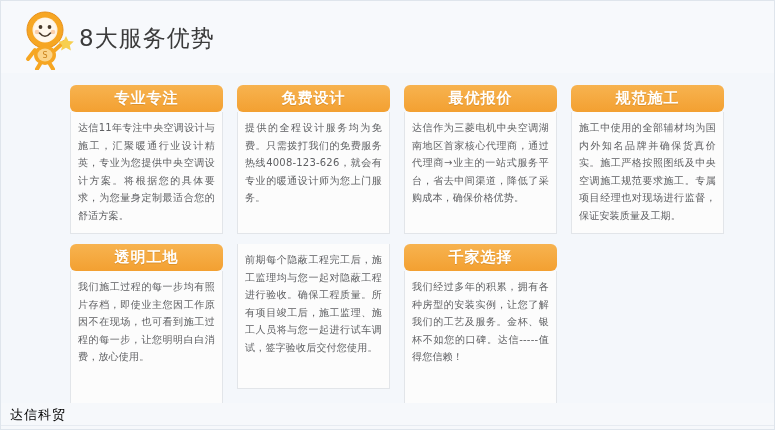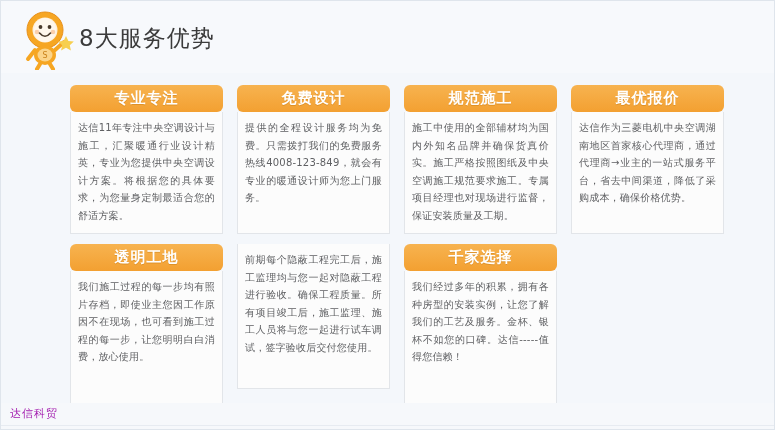--- a/index.html
+++ b/index.html
@@ -102,22 +102,22 @@
     bottom: 0;
     width: 775px;
     height: 26px;
     background: #f6f8fb;
   }
   .footer-brand {
     position: absolute;
     left: 9px;
     top: 3px;
     font-family: "DejaVu Serif", "Liberation Serif", serif;
-    font-size: 11px;
-    color: #a21caf;
+    font-size: 13px;
+    color: #000000;
     letter-spacing: 1px;
     white-space: nowrap;
   }
   .footer-rule {
     position: absolute;
     left: 0;
     top: 22px;
     width: 775px;
     height: 1px;
     background: #e7ebf1;
@@ -163,31 +163,31 @@
 
     <div class="row row-1">
 
       <div class="card">
         <div class="card-header">专业专注</div>
         <div class="card-body">达信11年专注中央空调设计与施工，汇聚暖通行业设计精英，专业为您提供中央空调设计方案。将根据您的具体要求，为您量身定制最适合您的舒适方案。</div>
       </div>
 
       <div class="card">
         <div class="card-header">免费设计</div>
-        <div class="card-body">提供的全程设计服务均为免费。只需拨打我们的免费服务热线4008-123-849，就会有专业的暖通设计师为您上门服务。</div>
+        <div class="card-body">提供的全程设计服务均为免费。只需拨打我们的免费服务热线4008-123-626，就会有专业的暖通设计师为您上门服务。</div>
+      </div>
+
+      <div class="card">
+        <div class="card-header">最优报价</div>
+        <div class="card-body">达信作为三菱电机中央空调湖南地区首家核心代理商，通过代理商→业主的一站式服务平台，省去中间渠道，降低了采购成本，确保价格优势。</div>
       </div>
 
       <div class="card">
         <div class="card-header">规范施工</div>
         <div class="card-body">施工中使用的全部辅材均为国内外知名品牌并确保货真价实。施工严格按照图纸及中央空调施工规范要求施工。专属项目经理也对现场进行监督，保证安装质量及工期。</div>
-      </div>
-
-      <div class="card">
-        <div class="card-header">最优报价</div>
-        <div class="card-body">达信作为三菱电机中央空调湖南地区首家核心代理商，通过代理商→业主的一站式服务平台，省去中间渠道，降低了采购成本，确保价格优势。</div>
       </div>
 
     </div>
 
     <div class="row row-2">
 
       <div class="card">
         <div class="card-header">透明工地</div>
         <div class="card-body">我们施工过程的每一步均有照片存档，即使业主您因工作原因不在现场，也可看到施工过程的每一步，让您明明白白消费，放心使用。</div>
       </div>

